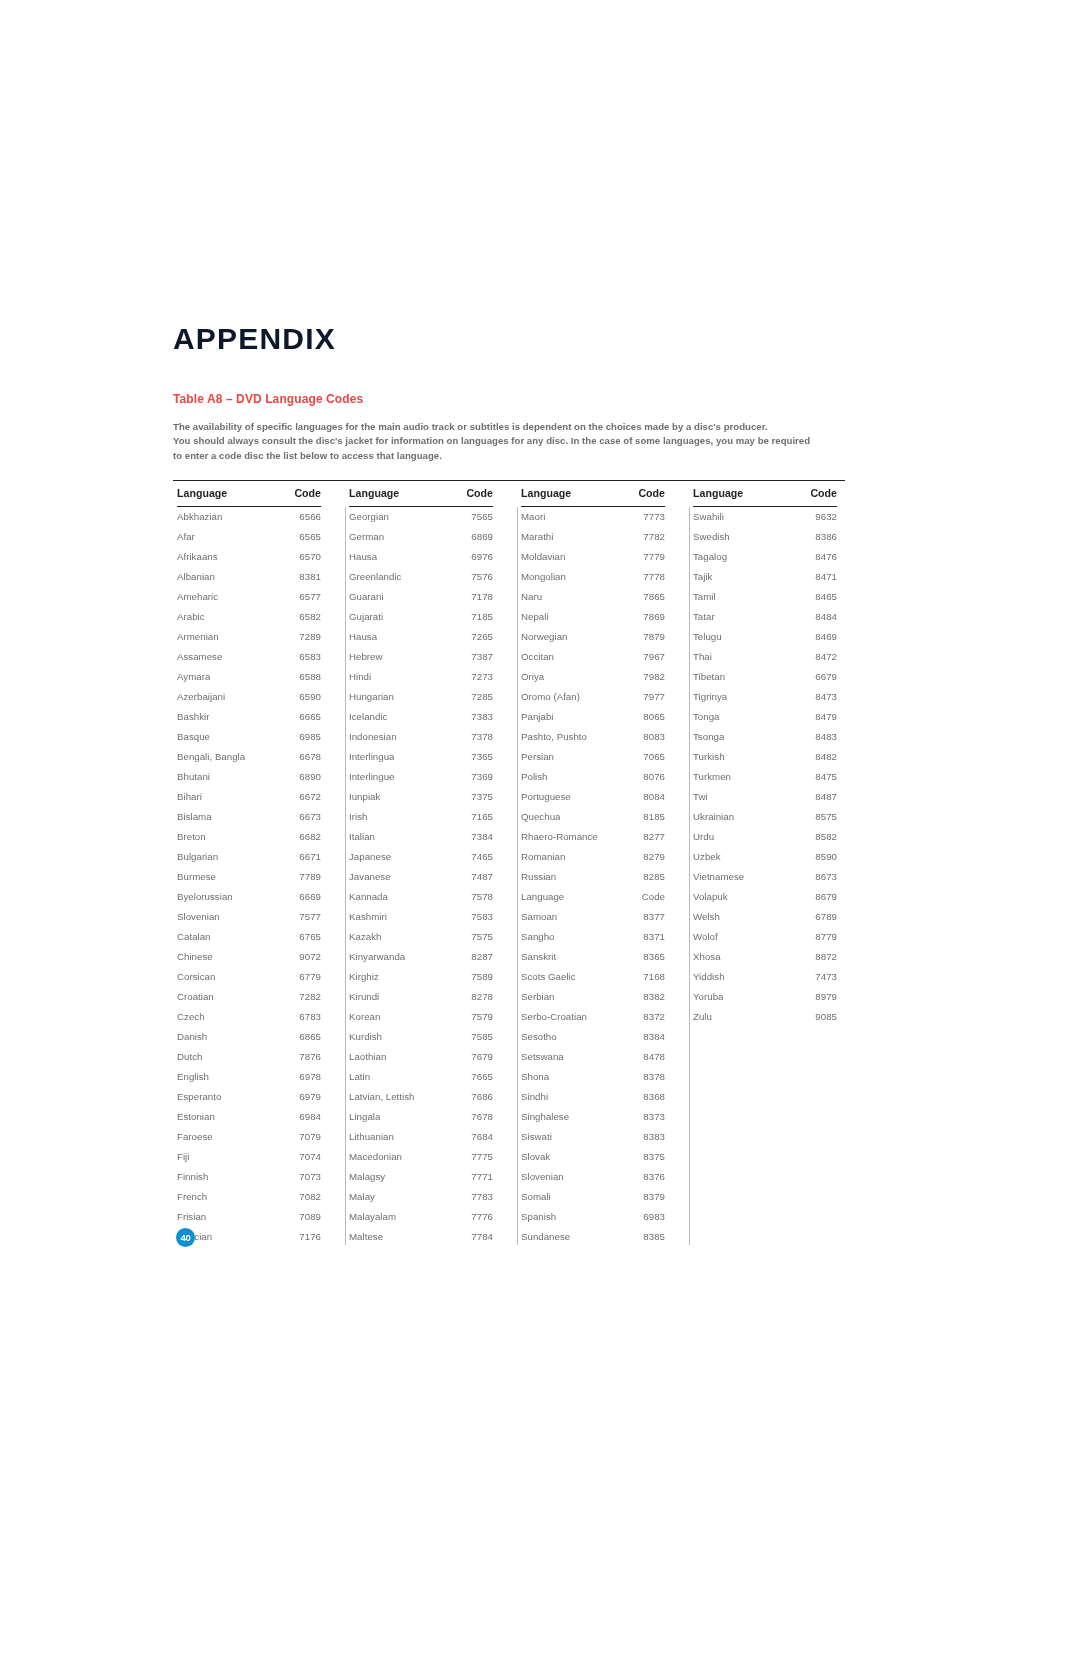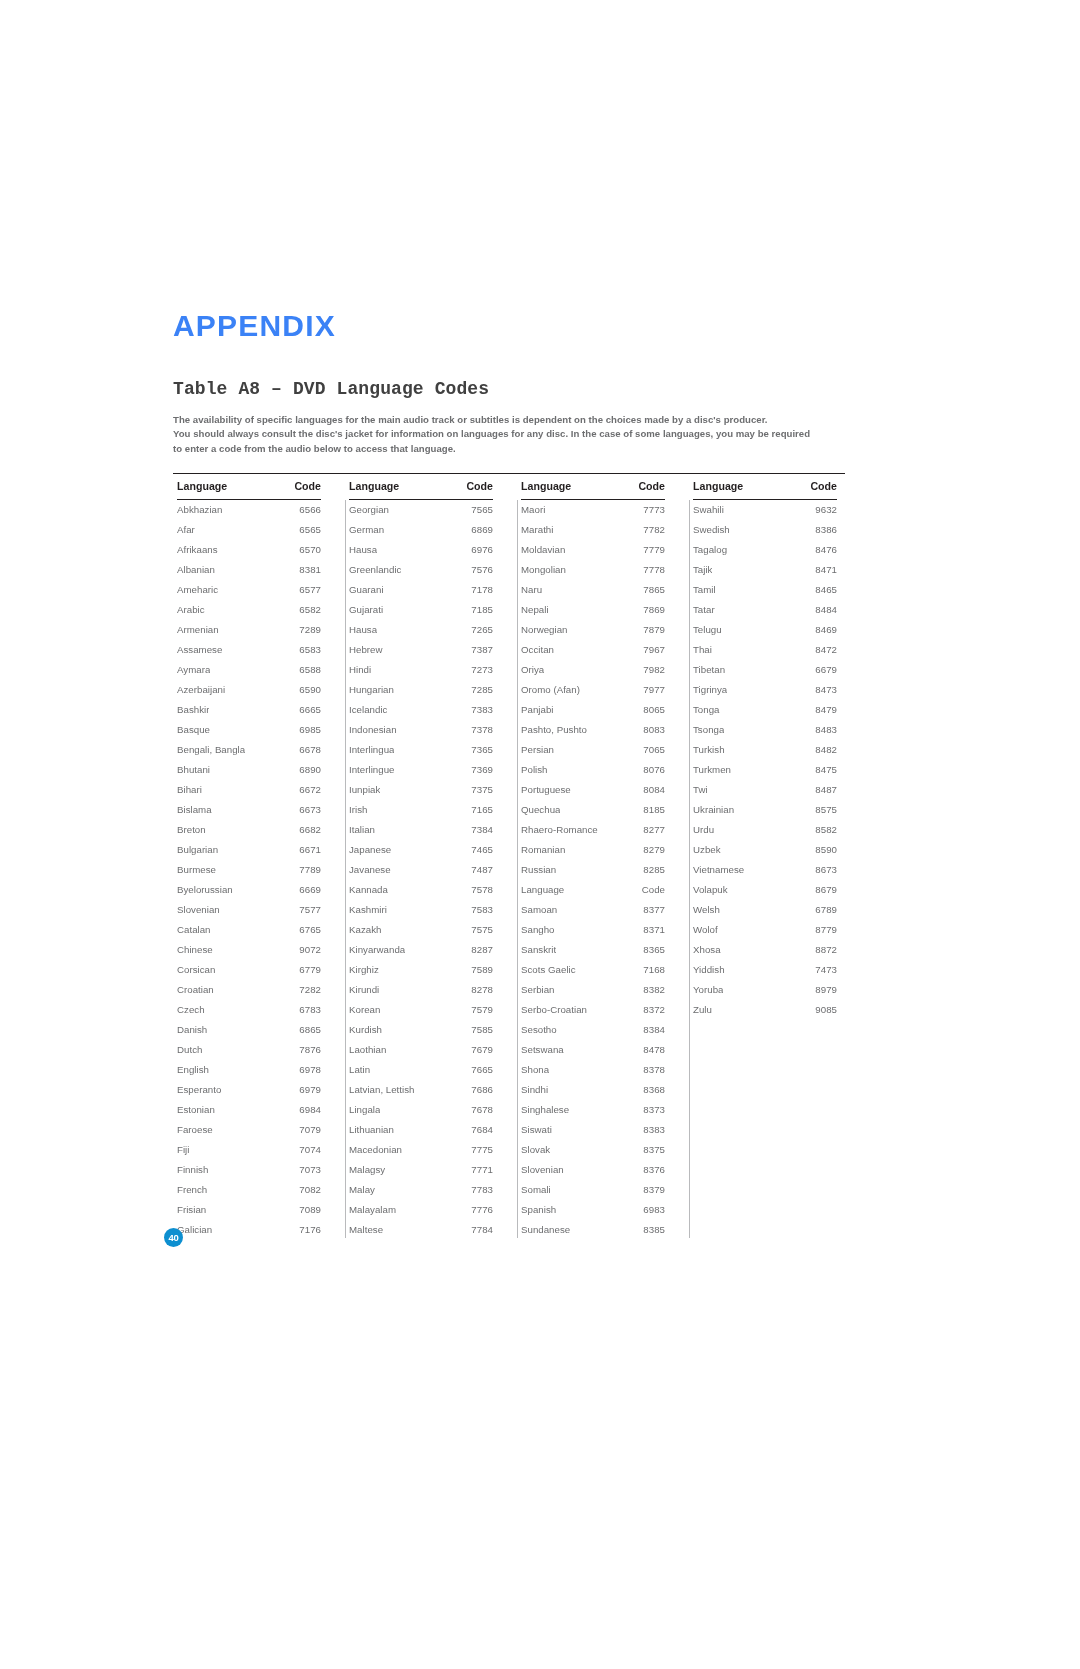--- a/index.html
+++ b/index.html
@@ -24,32 +24,31 @@
   .content {
     position: absolute;
     left: 173px;
     top: 308px;
     width: 672px;
   }
   .appendix-title {
     font-size: 30px;
     font-weight: bold;
     letter-spacing: 1.2px;
-    color: #3b82f6;
-    margin: 3px 0 38px 0;
+    color: #0f172a;
+    margin: 16px 0 38px 0;
     line-height: 1;
     font-family: "Liberation Sans", sans-serif;
   }
   .table-title {
-    font-size: 18px;
+    font-size: 12px;
     font-weight: bold;
-    color: #404040;
+    color: #ef4444;
     margin: 0 0 14px 0;
     letter-spacing: 0.1px;
-    font-family: Liberation Mono, monospace;
   }
   .intro {
     font-size: 9.6px;
     color: #6d6e70;
     line-height: 1.50;
     margin: 0 0 17px 0;
     letter-spacing: 0.02px;
   }
   .intro div { white-space: nowrap; font-weight: bold; }
 
@@ -91,21 +90,21 @@
   .head-row {
     font-weight: bold;
     color: #231f20;
     font-size: 10.6px;
     line-height: 24px;
     height: 25px;
     border-bottom: 1.6px solid #231f20;
   }
   .page-badge {
     position: absolute;
-    left: 164px;
+    left: 176px;
     top: 1228px;
     width: 19px;
     height: 19px;
     border-radius: 50%;
     background: #0d8fd0;
     color: #ffffff;
     font-size: 9.5px;
     font-weight: bold;
     display: flex;
     align-items: center;
@@ -120,21 +119,21 @@
 
   <div class="content">
 
     <h1 class="appendix-title">APPENDIX</h1>
 
     <h2 class="table-title">Table A8 – DVD Language Codes</h2>
 
     <div class="intro">
       <div>The availability of specific languages for the main audio track or subtitles is dependent on the choices made by a disc's producer.</div>
       <div>You should always consult the disc's jacket for information on languages for any disc. In the case of some languages, you may be required</div>
-      <div>to enter a code from the audio below to access that language.</div>
+      <div>to enter a code disc the list below to access that language.</div>
     </div>
 
     <div class="codes-table" id="codes-table">
         <div class="col">
           <div class="col-inner">
             <div class="row head-row">
               <span class="lang">Language</span>
               <span class="code">Code</span>
             </div>
             <div class="row">

